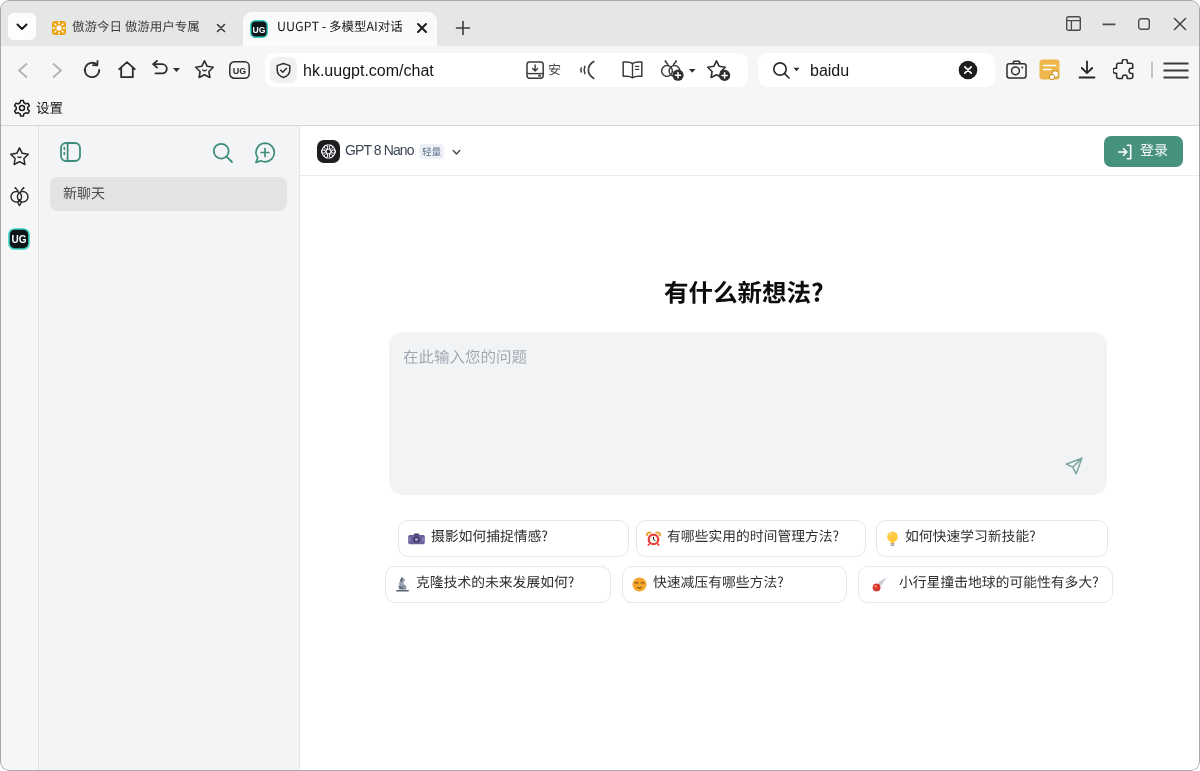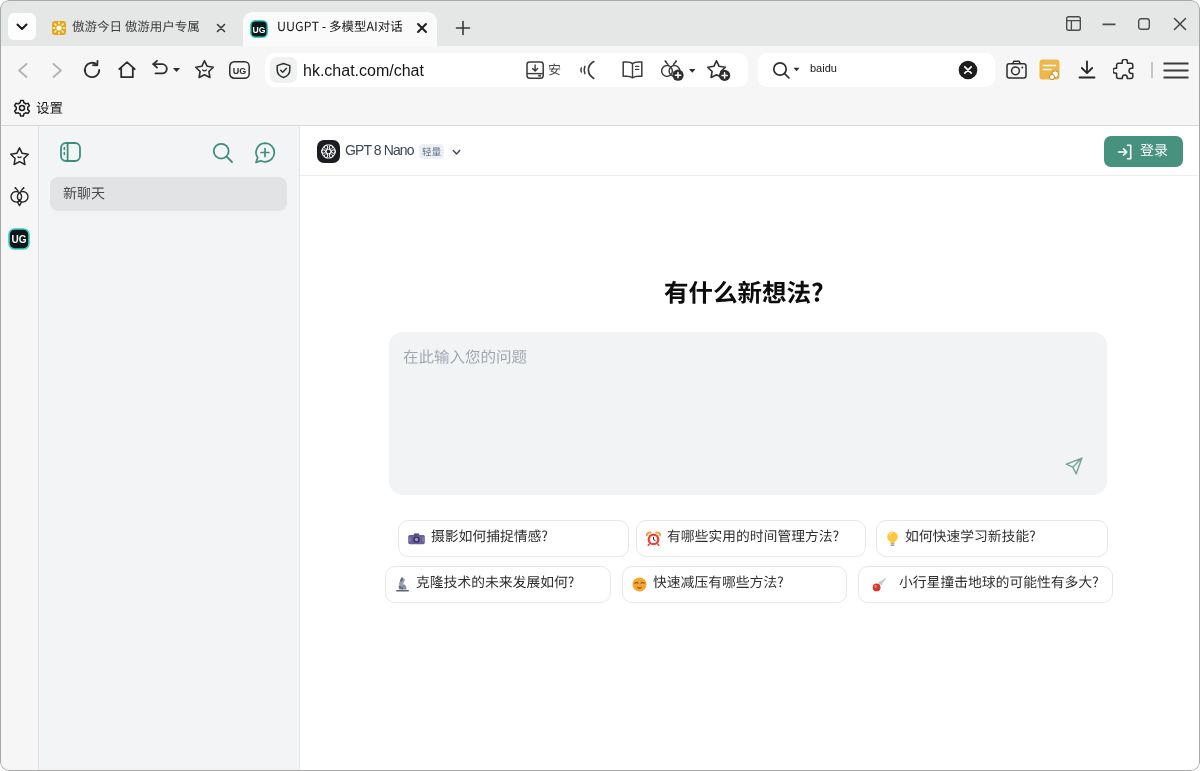--- a/index.html
+++ b/index.html
@@ -137,21 +137,21 @@
       </svg>
     </div>
     <div class="abs" style="left:265px;top:53px;width:483px;height:34px;background:#fff;border-radius:9px"></div>
     <div class="abs" style="left:270px;top:57px;width:27px;height:26px;background:#f0f1f1;border-radius:7px"></div>
     <div class="abs" style="left:275px;top:62px">
       <svg width="17" height="17">
         <path d="M8.5 1.5 L14.8 3.6 V8 c0 3.8 -2.6 6.3 -6.3 7.5 C4.8 14.3 2.2 11.8 2.2 8 V3.6 Z" fill="none" stroke="#2f2f2f" stroke-width="1.5" stroke-linejoin="round"></path>
         <path d="M5.7 8.3 L7.7 10.2 L11.3 6.4" fill="none" stroke="#2f2f2f" stroke-width="1.5" stroke-linecap="round" stroke-linejoin="round"></path>
       </svg>
     </div>
-    <div class="abs" style="left:303px;top:62px;font-size:16px;color:#161616">hk.chat.com/chat</div>
+    <div class="abs" style="left:303px;top:62px;font-size:16px;color:#161616">hk.uugpt.com/chat</div>
     <div class="abs" style="left:526px;top:61px">
       <svg width="19" height="19">
         <rect x="1" y="1" width="16.2" height="16.2" rx="2.6" fill="none" stroke="#3b3b3b" stroke-width="1.5"></rect>
         <path d="M9.1 4 V9.6 M6.6 7.4 L9.1 9.9 L11.6 7.4" fill="none" stroke="#3b3b3b" stroke-width="1.4" stroke-linecap="round" stroke-linejoin="round"></path>
         <line x1="1" y1="12.6" x2="17.2" y2="12.6" stroke="#3b3b3b" stroke-width="1.4"></line>
         <rect x="12.2" y="13.8" width="2.8" height="1.8" fill="#3b3b3b"></rect>
       </svg>
     </div>
     <div class="abs" style="left:548px;top:63px">
       <svg width="15" height="18" style="display:block" viewBox="0 0 15 18">
@@ -197,21 +197,21 @@
       </svg>
     </div>
     <div class="abs" style="left:758px;top:53px;width:237px;height:34px;background:#fff;border-radius:9px"></div>
     <div class="abs" style="left:772px;top:61px">
       <svg width="30" height="19">
         <circle cx="8" cy="8" r="6.2" fill="none" stroke="#2e2e2e" stroke-width="1.7"></circle>
         <line x1="12.6" y1="12.6" x2="17" y2="17" stroke="#2e2e2e" stroke-width="1.7" stroke-linecap="round"></line>
         <path d="M21.5 6.8 L27.5 6.8 L24.5 10.2 Z" fill="#2e2e2e"></path>
       </svg>
     </div>
-    <div class="abs" style="left:810px;top:62px;font-size:11px;color:#161616">baidu</div>
+    <div class="abs" style="left:810px;top:62px;font-size:16px;color:#161616">baidu</div>
     <div class="abs" style="left:958px;top:60px">
       <svg width="20" height="20">
         <circle cx="10" cy="10" r="9.3" fill="#1d1d1d"></circle>
         <path d="M6.8 6.8 L13.2 13.2 M13.2 6.8 L6.8 13.2" stroke="#fff" stroke-width="1.7" stroke-linecap="round"></path>
       </svg>
     </div>
     <div class="abs" style="left:1006px;top:60px">
       <svg width="21" height="19">
         <rect x="1" y="3.8" width="19" height="14.2" rx="2.2" fill="none" stroke="#2e2e2e" stroke-width="1.5"></rect>
         <path d="M6.5 3.8 L8 1.2 H13 L14.5 3.8" fill="none" stroke="#2e2e2e" stroke-width="1.5" stroke-linejoin="round"></path>

